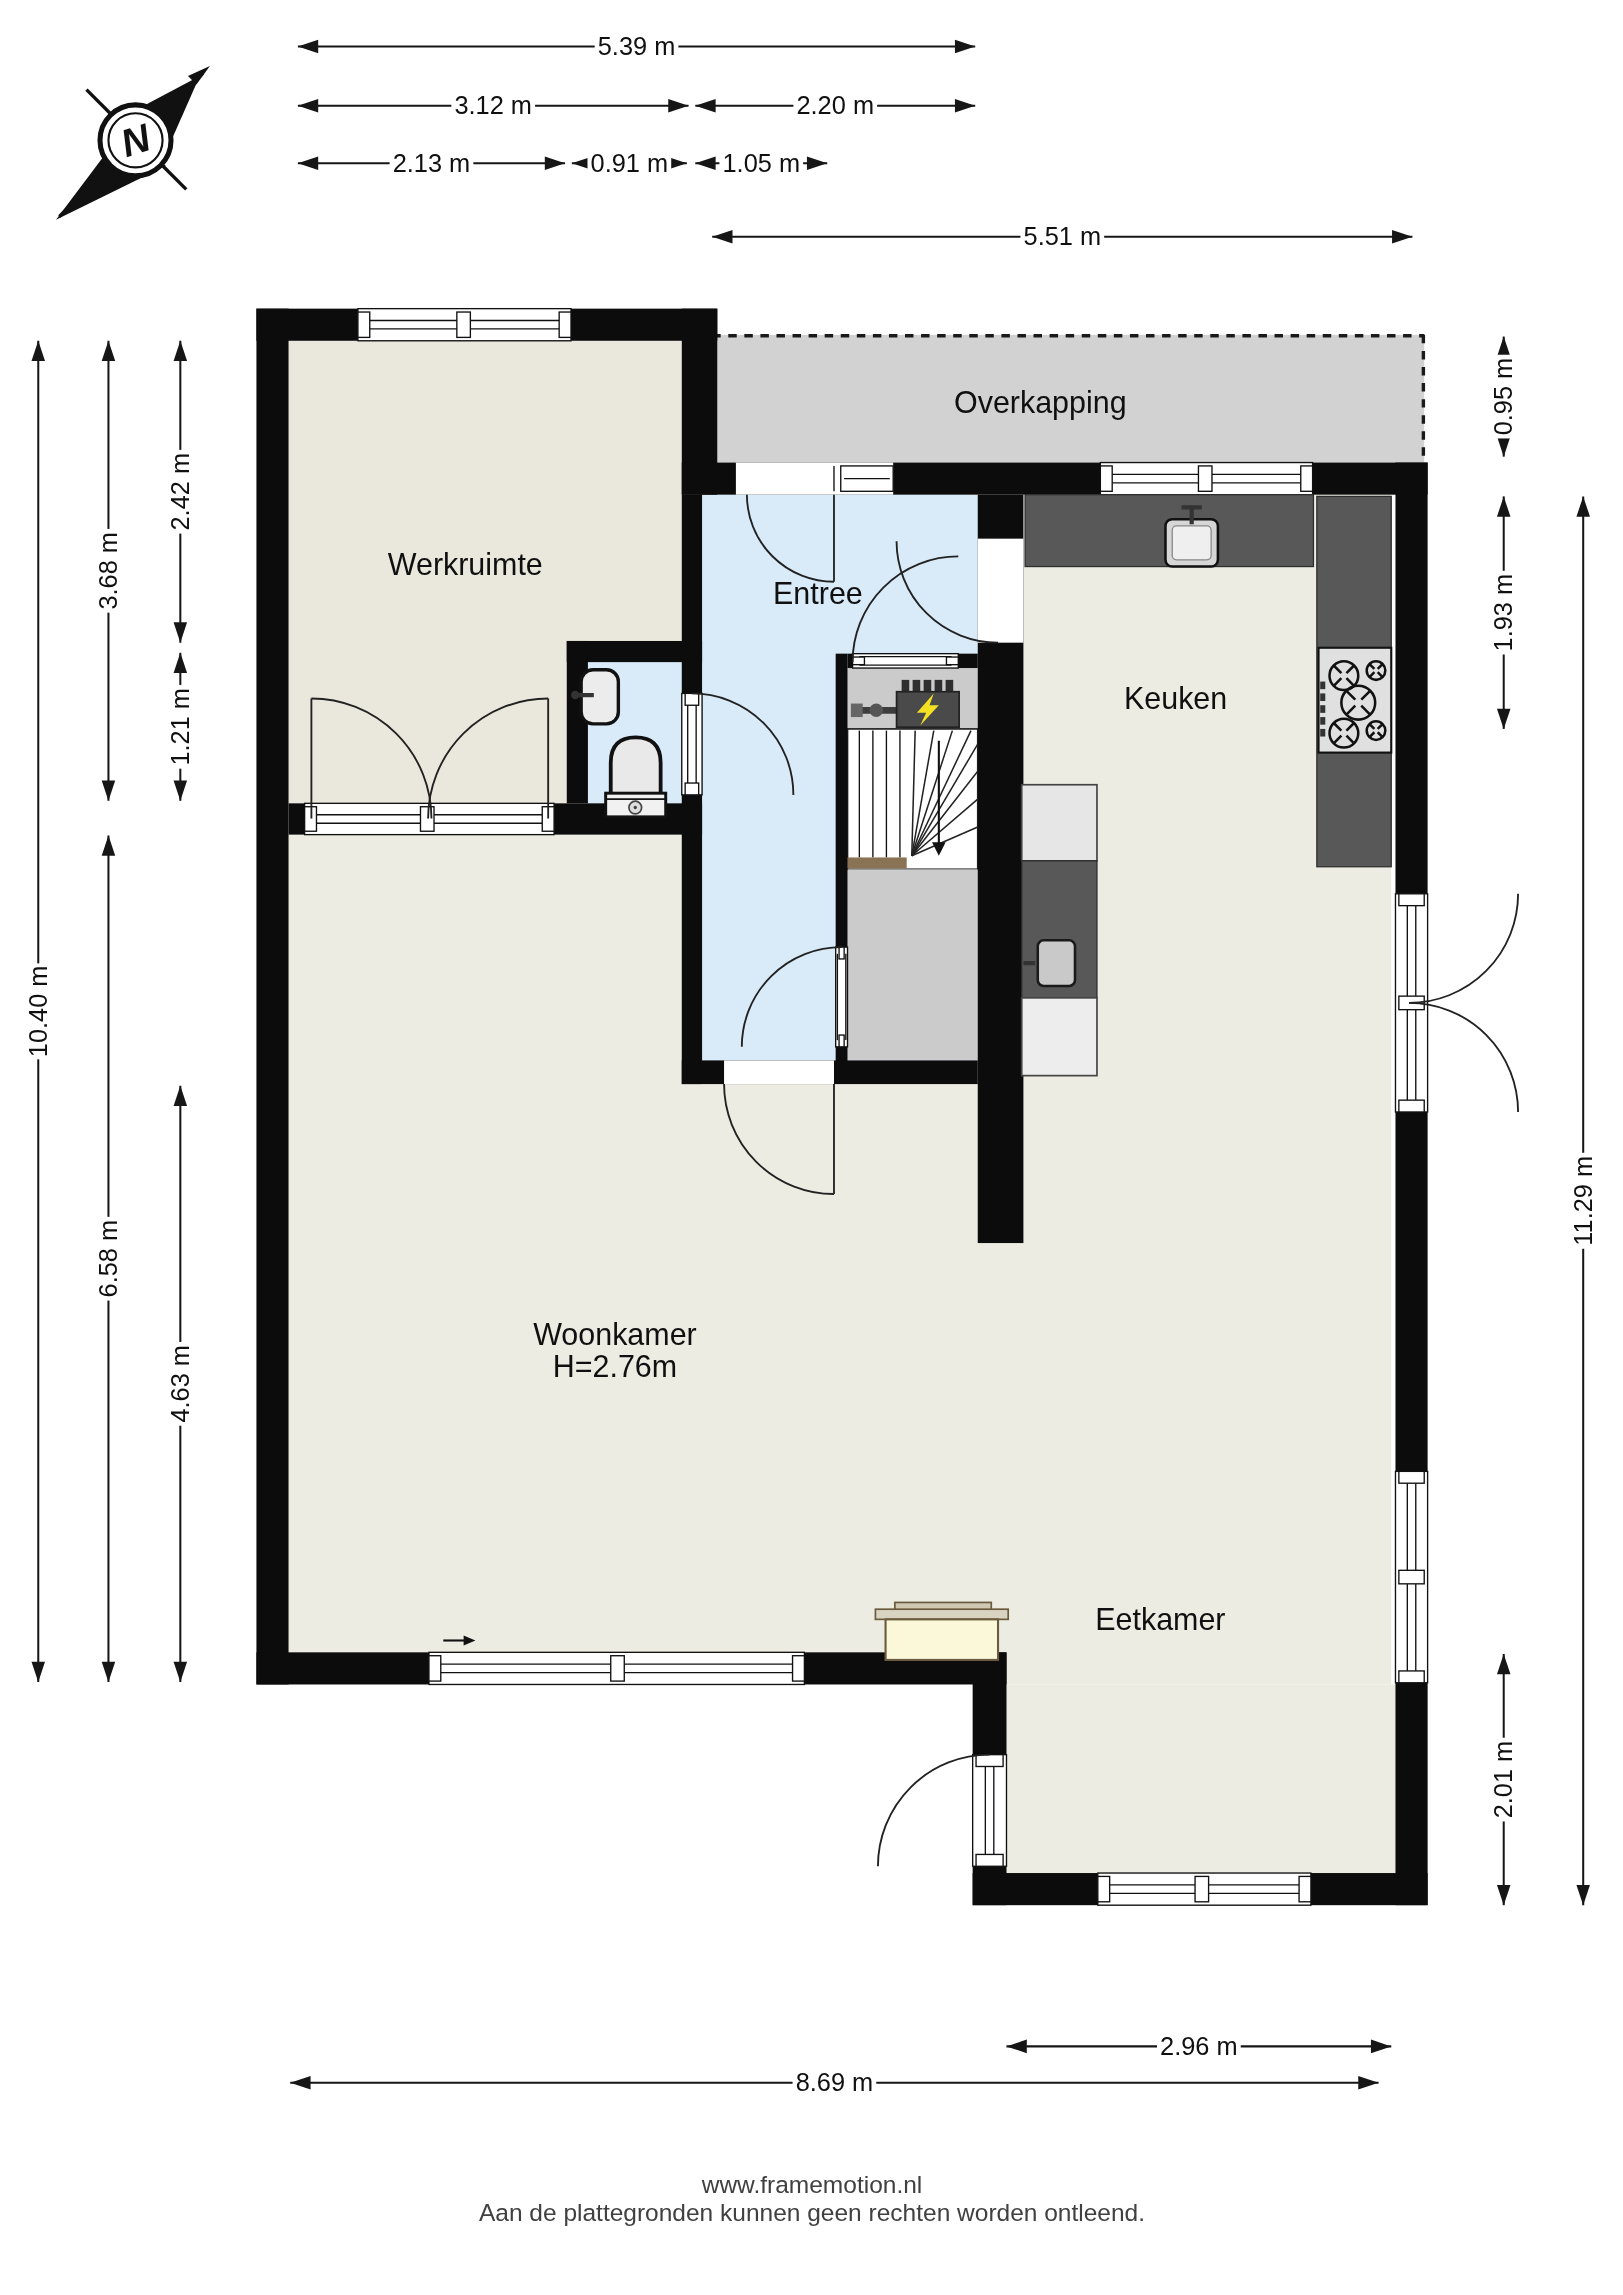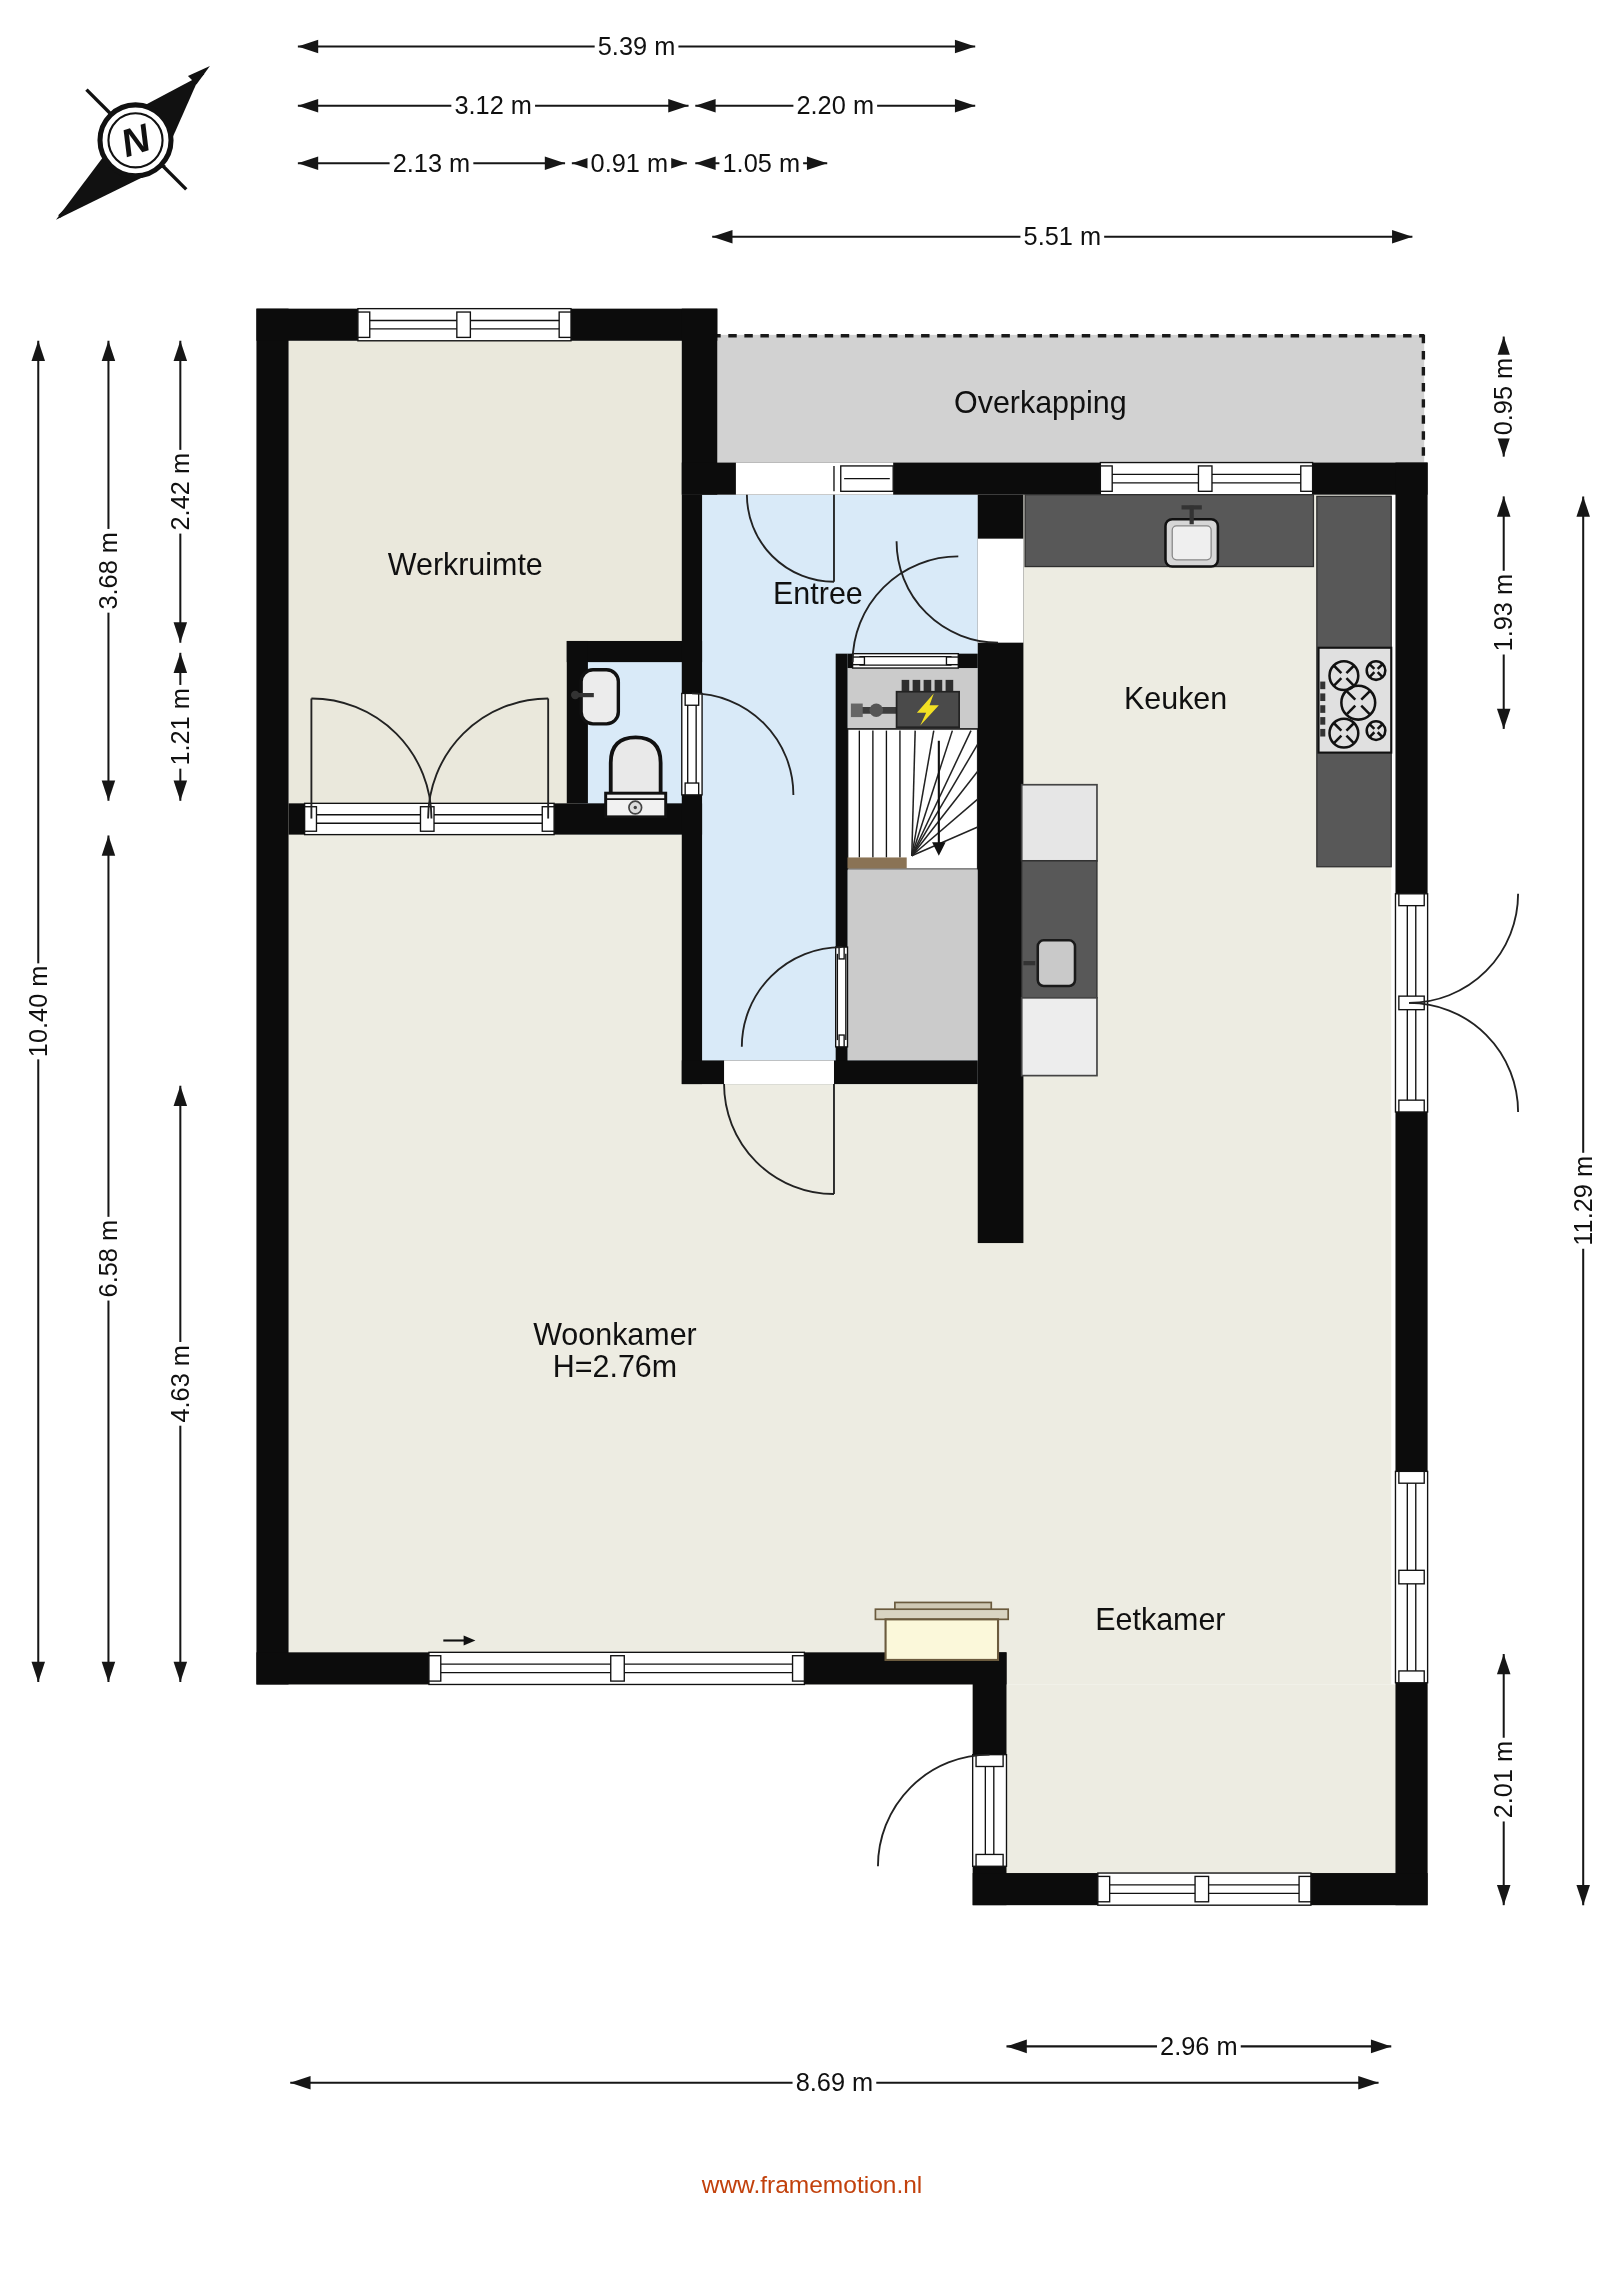--- a/index.html
+++ b/index.html
@@ -14,21 +14,21 @@
   .dash{stroke:#1a1a1a;stroke-width:4;stroke-dasharray:10 9;fill:none;}
   .winbox{fill:#ffffff;stroke:#111;stroke-width:1.6;}
   .winline{stroke:#111;stroke-width:1.6;}
   .openwhite{fill:#ffffff;}
   .doorarc{fill:none;stroke:#222;stroke-width:2.2;}
   .counter{fill:#585858;stroke:#2e2e2e;stroke-width:1.5;}
   .roomlabel{font-size:36px;fill:#101010;text-anchor:middle;}
   .dimtext{font-size:30px;fill:#101010;text-anchor:middle;}
   .dimline{stroke:#161616;stroke-width:2.4;}
   .dimhead{fill:#161616;}
-  #footer{position:absolute;top:2171px;left:0;width:1624px;text-align:center;font-size:24.5px;color:#c2410c;line-height:28px;}
+  #footer{position:absolute;top:2171px;left:0;width:1624px;text-align:center;font-size:24.5px;color:#404040;line-height:28px;}
 </style>
 </head>
 <body>
 
 <svg width="1624" height="2295" viewBox="0 0 1920 2714">
 
   <g id="floors">
     <rect class="floor-work" x="341" y="403" width="465" height="547"></rect>
     <rect class="floor-main" x="1156" y="585" width="489" height="380"></rect>
     <rect class="floor-main" x="341" y="950" width="1304" height="1042"></rect>
@@ -443,14 +443,15 @@
     <text class="roomlabel" x="1390" y="839">Keuken</text>
     <text class="roomlabel" x="727" y="1590">Woonkamer</text>
     <text class="roomlabel" x="727" y="1628">H=2.76m</text>
     <text class="roomlabel" x="1372" y="1927">Eetkamer</text>
     <text class="roomlabel" x="1230" y="488">Overkapping</text>
   </g>
 </svg>
 
 <div id="footer">
   <div>www.framemotion.nl</div>
+  <div>Aan de plattegronden kunnen geen rechten worden ontleend.</div>
 </div>
 
 
 </body></html>

